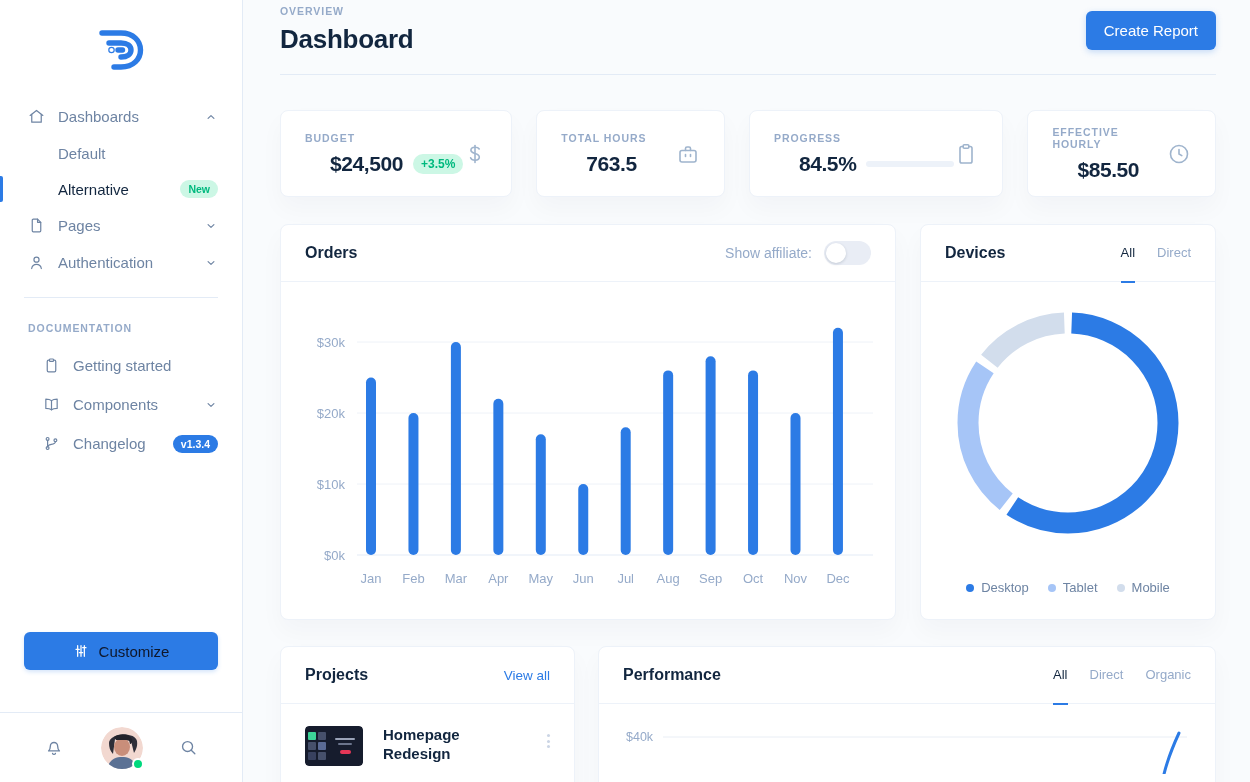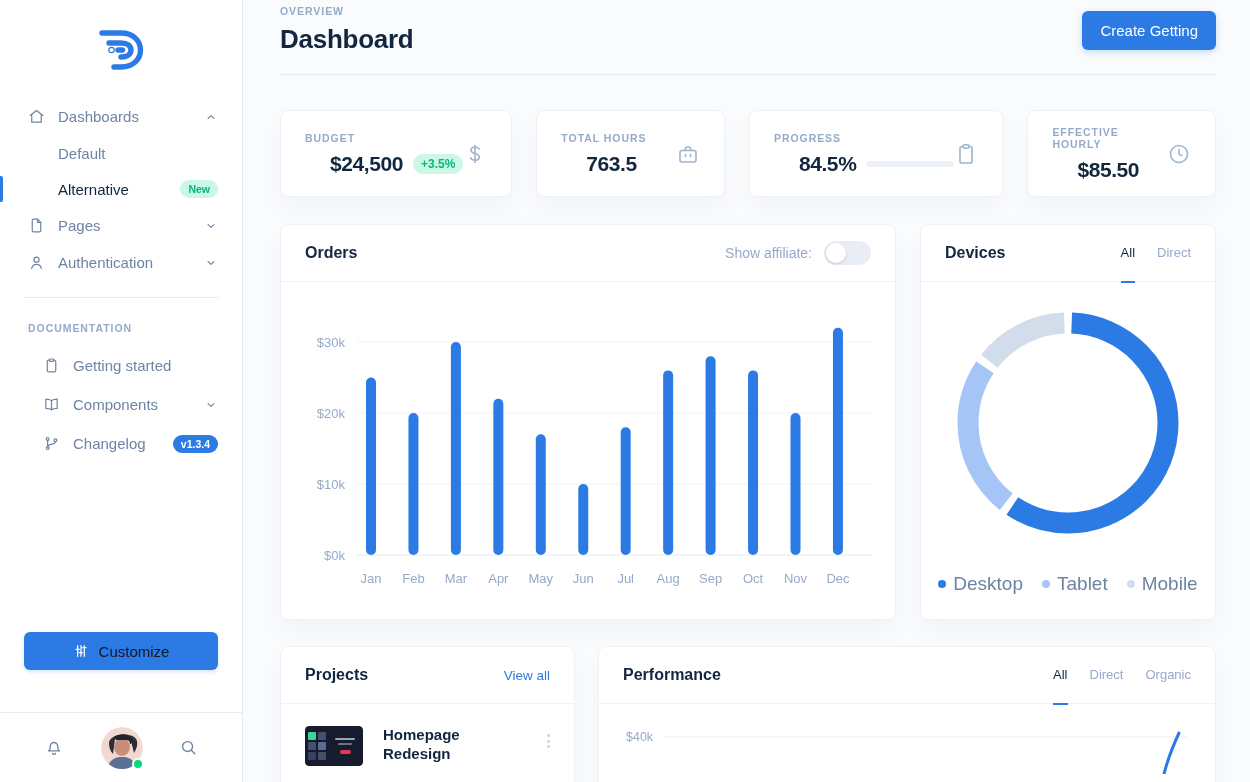--- a/index.html
+++ b/index.html
@@ -59,21 +59,21 @@
   .toggle-label { font-size:14px; color:#95aac9; }
   .switch { width:47px; height:24px; border-radius:12px; background:#e9edf5; position:relative; }
   .switch .knob { position:absolute; left:2px; top:2px; width:20px; height:20px; background:#fff; border-radius:50%; box-shadow:0 1px 3px rgba(18,38,63,.18); }
 
   .tabs { display:flex; gap:22px; height:57px; align-items:stretch; }
   .tab { display:flex; align-items:center; font-size:13px; color:#95aac9; border-bottom:2px solid transparent; margin-bottom:-1px; }
   .tab.active { color:#12263f; font-weight:500; border-bottom-color:#2c7be5; }
 
   .donut-wrap { display:flex; justify-content:center; margin-top:17px; }
   .legend { position:absolute; bottom:24px; left:0; right:0; display:flex; justify-content:center; gap:19px; }
-  .legend-item { display:flex; align-items:center; gap:7px; font-size:19px; color:#6e84a3; }
+  .legend-item { display:flex; align-items:center; gap:7px; font-size:13px; color:#6e84a3; }
   .legend-dot { width:8px; height:8px; border-radius:50%; }
 
   .bottom-row { display:grid; grid-template-columns:295px 1fr; gap:23px; margin-top:26px; }
   .bottom-row .card { height:240px; overflow:hidden; }
   .link { font-size:13.5px; color:#2c7be5; }
   .project-item { padding:22px 24px; display:flex; align-items:flex-start; gap:20px; }
   .project-name { font-size:15px; font-weight:600; color:#12263f; line-height:1.25; width:104px; }
   .kebab { margin-left:auto; display:flex; flex-direction:column; gap:2.5px; padding-top:8px; }
   .kebab i { width:3px; height:3px; border-radius:50%; background:#cbd5e5; }
   .thumb { border-radius:4px; overflow:hidden; flex:none; }
@@ -230,21 +230,21 @@
   </div>
 </aside>
 
 <main class="main" data-interactable="false">
 
   <div class="page-header" data-interactable="false">
     <div>
       <div class="pretitle" data-interactable="false">OVERVIEW</div>
       <div class="page-title" data-interactable="false">Dashboard</div>
     </div>
-    <button class="btn-primary" data-interactable="true">Create Getting</button>
+    <button class="btn-primary" data-interactable="true">Create Report</button>
   </div>
 
   <div class="stats-row" data-interactable="false">
     <div class="card stat-card" data-interactable="false">
       <div>
         <div class="stat-label" data-interactable="false">BUDGET</div>
         <div class="stat-value-row">
           <span class="stat-value" data-interactable="false">$24,500</span>
           <span class="badge-soft-success" style="font-size:12px" data-interactable="false">+3.5%</span>
         </div>

